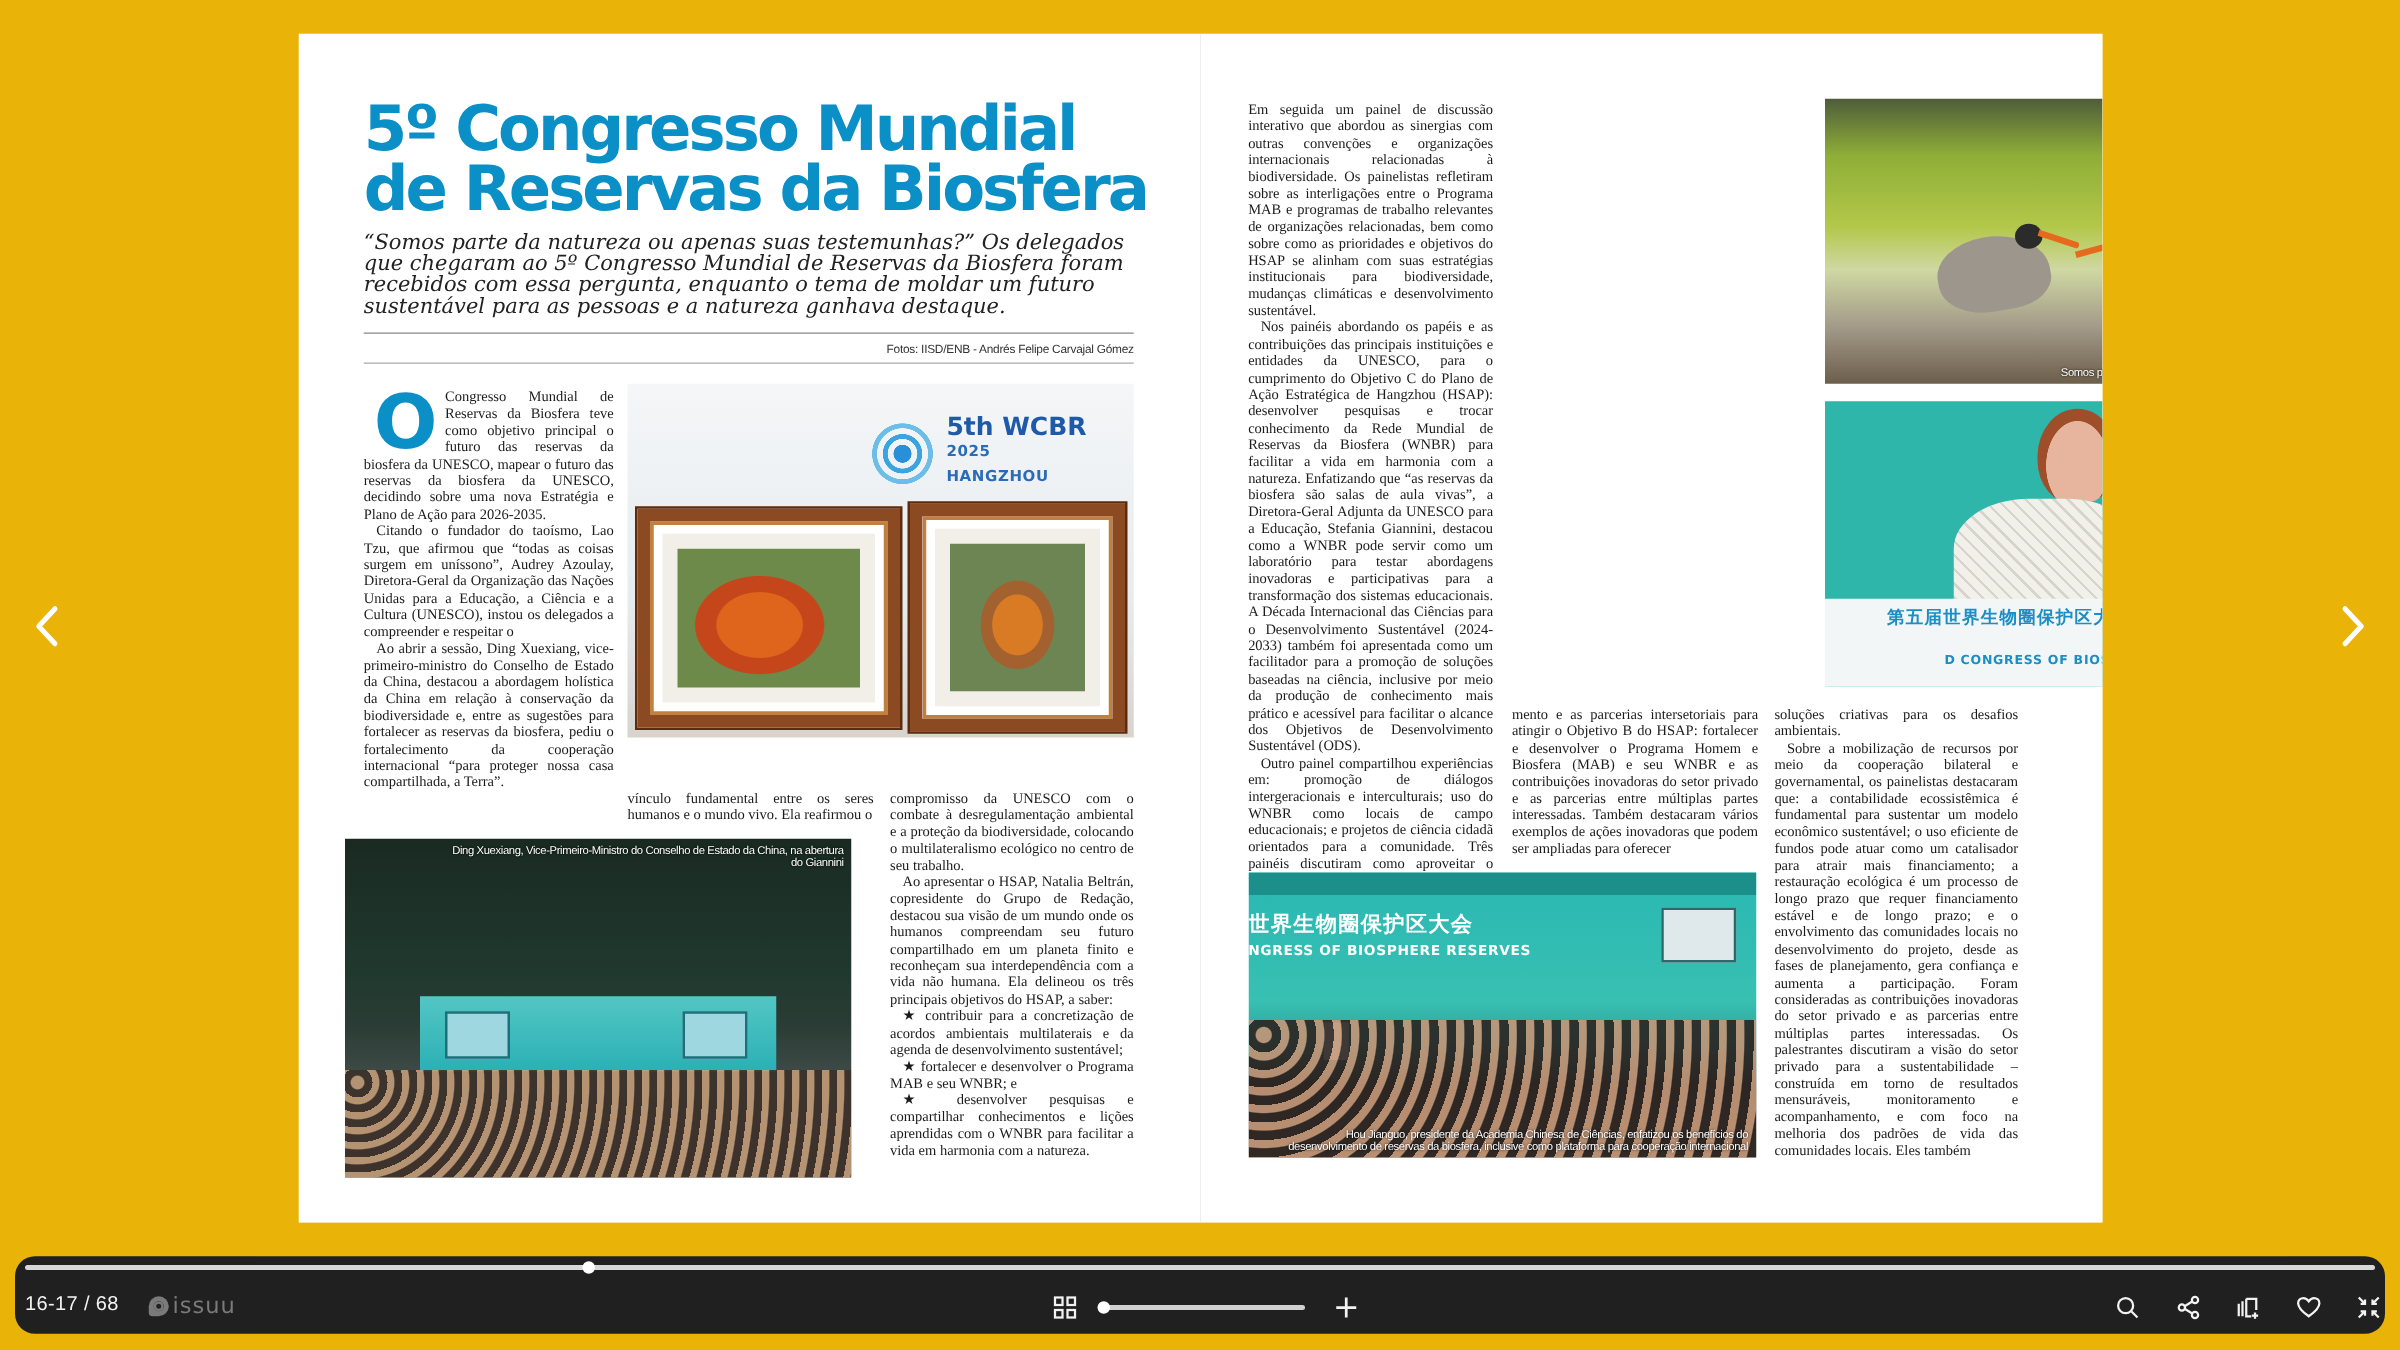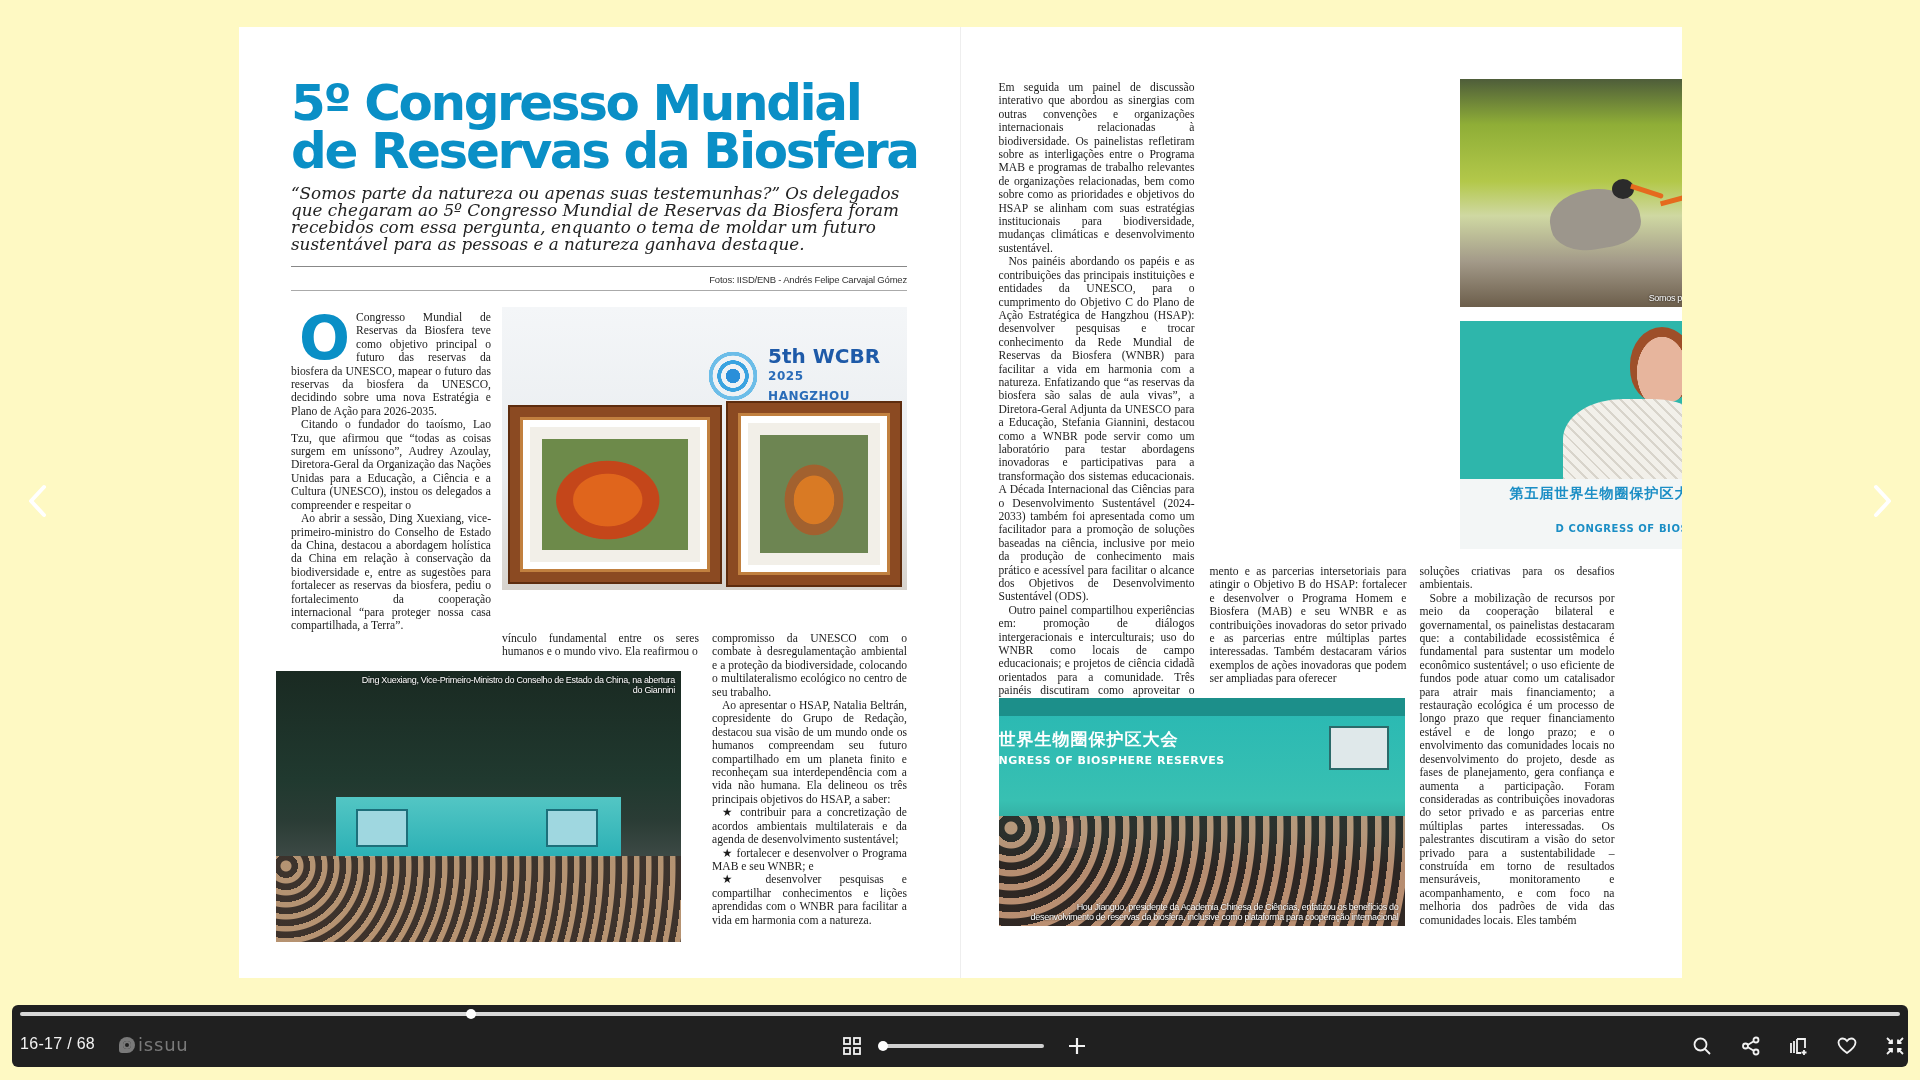--- a/index.html
+++ b/index.html
@@ -1,17 +1,17 @@
 <!DOCTYPE html>
 <html><head>
 <meta charset="utf-8">
 <style>
   * { box-sizing: border-box; margin: 0; padding: 0; }
   html, body { width: 1920px; height: 1080px; overflow: hidden; background: #333333; font-family: "DejaVu Sans", sans-serif; }
-  .viewer { position: relative; width: 1920px; height: 1080px; background: #fef9c3; }
+  .viewer { position: relative; width: 1920px; height: 1080px; background: #eab308; }
 
   
   .nav-arrow { position: absolute; top: 478px; width: 40px; height: 46px; display: flex; align-items: center; justify-content: center; cursor: pointer; }
   .nav-arrow svg { width: 26px; height: 34px; }
   .nav-prev { left: 18px; }
   .nav-next { right: 18px; }
 
   
   .spread { position: absolute; left: 239px; top: 27px; width: 1443px; height: 951px; background: #fff; display: flex; overflow: hidden; }
   .page { position: relative; width: 721.5px; height: 951px; background: #fff; overflow: hidden; }
@@ -29,21 +29,21 @@
   .photo-credit b { font-weight: 400; }
 
   .col { position: absolute; }
   .drop-cap { float: left; font-family: "DejaVu Sans", sans-serif; font-weight: 900; font-size: 60px; line-height: 50px; color: #0a8fc6; margin: 2px 6px 0 8px; }
 
   .img { position: absolute; overflow: hidden; }
   .img-unesco { left: 263px; top: 280px; width: 405px; height: 283px; background: linear-gradient(180deg, #f4f6f8 0%, #e8ecef 60%, #d7d3cd 100%); }
   .unesco-logo { position: absolute; left: 38px; top: 18px; width: 140px; height: 68px; color: #1e5aa8; text-align: center; }
   .unesco-logo .temple { width: 46px; height: 28px; margin: 0 auto 4px; border: 3px solid #1e5aa8; border-radius: 2px; position: relative; }
   .unesco-logo .word { font-family: "DejaVu Sans", sans-serif; font-weight: 700; font-size: 24px; letter-spacing: 1px; color: #1e5aa8; }
-  .wcbr-badge { position: absolute; left: 204px; top: 14px; width: 180px; height: 70px; display: flex; align-items: center; gap: 8px; margin-top: 20px; }
+  .wcbr-badge { position: absolute; left: 193px; top: 14px; width: 180px; height: 70px; display: flex; align-items: flex-end; gap: 8px; }
   .wcbr-dots { width: 56px; height: 56px; border-radius: 50%; background: radial-gradient(circle, #2a8fd9 0 18%, transparent 19% 30%, #3aa3e0 31% 40%, transparent 41% 52%, #6cbde8 53% 62%, transparent 63%); }
   .wcbr-text { font-family: "DejaVu Sans", sans-serif; font-weight: 700; color: #1e5aa8; font-size: 20px; line-height: 20px; }
   .wcbr-text small { display: block; font-size: 12px; font-weight: 700; letter-spacing: 0.5px; color: #2a6cb8; }
   .frame { position: absolute; border: 10px solid #8b4a22; box-shadow: inset 0 0 0 3px #c1803f, 0 0 0 2px #5d2c0e; background: #fff; }
   .frame-1 { left: 8px; top: 100px; width: 210px; height: 175px; }
   .frame-2 { left: 226px; top: 96px; width: 172px; height: 182px; }
   .frame .mat { position: absolute; inset: 10px; background: #f2efe8; }
   .frame .pic { position: absolute; inset: 22px; }
   .frame-1 .pic { background: radial-gradient(ellipse at 45% 55%, #e0651c 0 30%, #c4461a 31% 45%, #6d8a4a 46% 100%); }
   .frame-2 .pic { background: radial-gradient(ellipse at 50% 55%, #d97a24 0 26%, #a2612f 27% 38%, #6d8552 39% 100%); }
@@ -77,21 +77,21 @@
   .img-hou { left: 38px; top: 671px; width: 406px; height: 228px; background: linear-gradient(180deg, #29b8b3 0%, #38c0b2 45%, #2f9f96 60%, #3a3530 75%, #6b5443 100%); }
   .hou-banner-cn { position: absolute; left: 0; top: 30px; font-family: "DejaVu Sans", sans-serif; font-weight: 700; font-size: 17px; color: #fff; letter-spacing: 1px; }
   .hou-banner-en { position: absolute; left: 0; top: 56px; font-family: "DejaVu Sans", sans-serif; font-weight: 700; font-size: 11px; color: #fff; letter-spacing: 0.5px; }
   .hou-top { position: absolute; left: 0; top: 0; width: 406px; height: 18px; background: #1c8f8a; }
   .hou-screen { position: absolute; left: 330px; top: 28px; width: 60px; height: 44px; background: #dfe8ea; border: 2px solid #2b6a6a; }
   .hou-podium { position: absolute; left: 60px; top: 120px; width: 20px; height: 30px; background: #f1f4f4; }
   .hou-crowd { position: absolute; left: 0; right: 0; bottom: 0; height: 110px; background: repeating-radial-gradient(circle at 12px 12px, #c39677 0 6px, #2b2421 7px 14px); opacity: 0.9; }
   .img-hou .caption-overlay { right: 6px; bottom: 4px; width: 380px; text-align: right; }
 
   
-  .controls { position: absolute; left: 12px; top: 1005px; width: 1896px; height: 62px; background: #202020; border-radius: 6px; padding-left: 16px; }
+  .controls { position: absolute; left: 12px; top: 1005px; width: 1896px; height: 62px; background: #202020; border-radius: 16px; padding-left: 16px; }
   .progress { position: absolute; left: 8px; top: 7px; width: 1880px; height: 4px; background: #d8d8d8; border-radius: 2px; cursor: pointer; }
   .progress-handle { position: absolute; left: 446px; top: -3px; width: 10px; height: 10px; border-radius: 50%; background: #fff; }
   .page-counter { position: absolute; left: 8px; top: 30px; color: #f2f2f2; font-family: "Liberation Sans", sans-serif; font-size: 16px; letter-spacing: 0.3px; }
   .issuu-brand { position: absolute; left: 107px; top: 29px; display: flex; align-items: center; gap: 3px; color: #7a7a7a; font-family: "DejaVu Sans", sans-serif; font-size: 18px; letter-spacing: 0.8px; }
   .issuu-brand .mark { width: 16px; height: 16px; border-radius: 50% 50% 50% 3px; background: #7a7a7a; position: relative; }
   .issuu-brand .mark::after { content: ""; position: absolute; left: 4px; top: 4px; width: 8px; height: 8px; border-radius: 50%; background: #202020; box-shadow: inset 0 0 0 2px #7a7a7a; }
 
   .ctrl-icon { position: absolute; top: 28px; width: 26px; height: 26px; display: flex; align-items: center; justify-content: center; cursor: pointer; }
   .ctrl-icon svg { width: 20px; height: 20px; stroke: #f2f2f2; fill: none; stroke-width: 1.8; }
   .zoom-slider { position: absolute; left: 870px; top: 39px; width: 162px; height: 4px; background: #d0d0d0; border-radius: 2px; cursor: pointer; }

